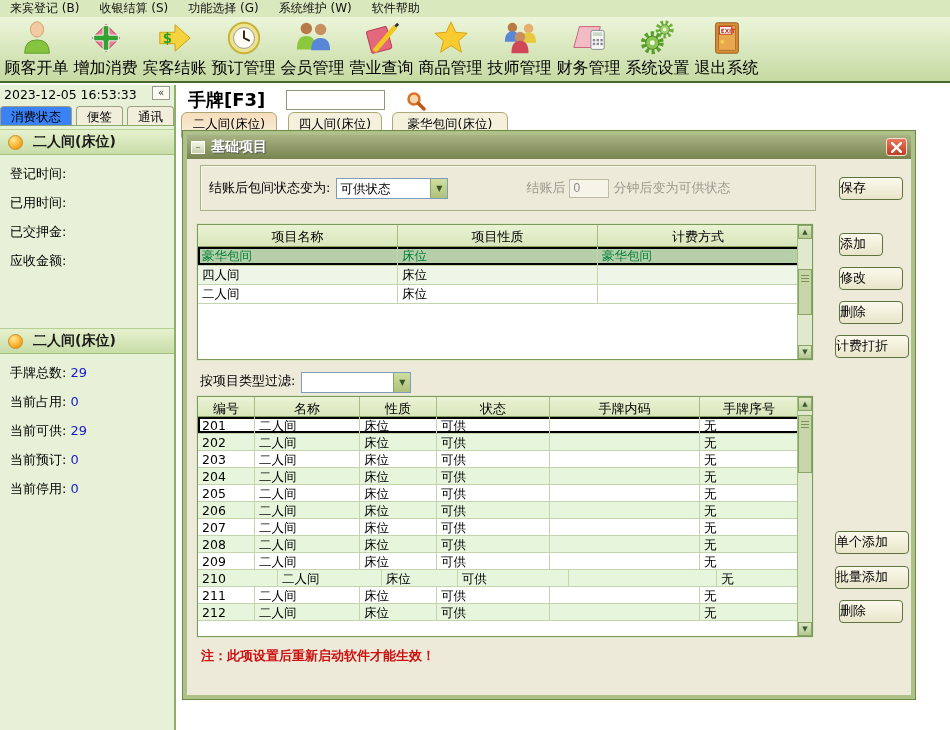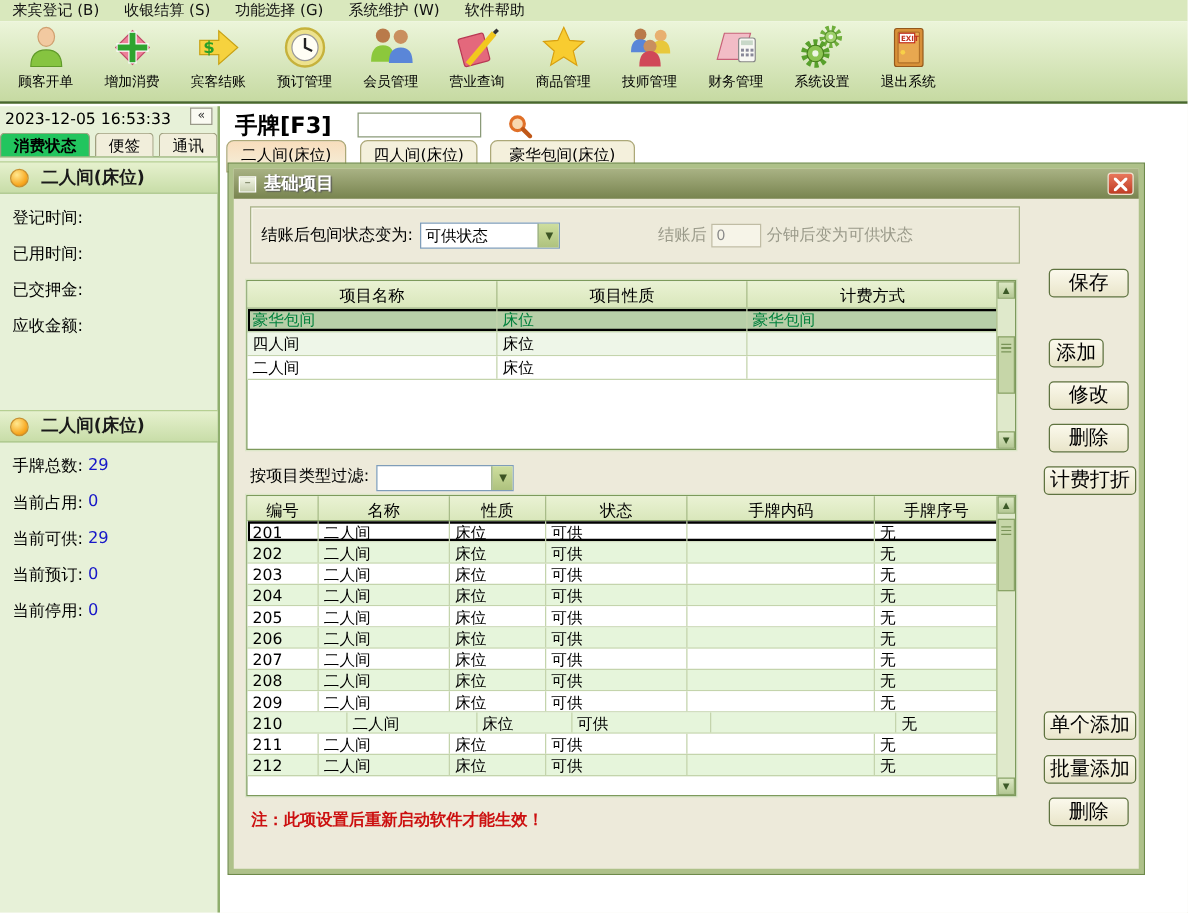--- a/index.html
+++ b/index.html
@@ -11,35 +11,35 @@
     background:#d9e8bd; display:flex; align-items:center; font-size:12px; color:#111; }
   .menu-item { padding:0 10px; cursor:default; white-space:nowrap; }
 
   
   #toolbar { position:absolute; left:0; top:17px; width:950px; height:66px;
     background:linear-gradient(#ecf5da,#c6daa2); border-bottom:2px solid #48682c;
     display:flex; align-items:flex-start; padding-left:2px; }
   .tool-item { width:69px; height:62px; display:flex; flex-direction:column;
     align-items:center; justify-content:flex-start; cursor:pointer; }
   .tool-item svg { width:38px; height:38px; margin-top:2px; }
-  .tool-label { font-size:11px; color:#000; white-space:nowrap; margin-top:1px; }
+  .tool-label { font-size:16px; color:#000; white-space:nowrap; margin-top:1px; }
 
   
   #sidebar { position:absolute; left:0; top:85px; width:176px; height:645px;
     background:#e7f1d8; border-right:2px solid #8fae6d; }
   #datetime-row { position:relative; height:19px; padding:2px 0 0 4px;
     font-size:12.5px; color:#000; }
   #collapse-btn { position:absolute; right:4px; top:1px; width:18px; height:14px;
     background:#fafaf2; border:1px solid #9a9a8a; font-size:10px; line-height:11px;
     text-align:center; cursor:pointer; color:#333; }
   #sidebar-tabs { display:flex; height:20px; margin-top:2px; border-bottom:1px solid #8aa868; }
   .side-tab { flex:0 0 auto; padding:2px 10px 0; font-size:12.5px; color:#000;
     background:#f1eedb; border:1px solid #a0a080; border-bottom:none;
     border-radius:4px 4px 0 0; margin-left:4px; cursor:pointer; white-space:nowrap; }
-  .side-tab.active { background:#22c55e; font-weight:bold; margin-left:0;text-align:right; }
+  .side-tab.active { background:#3b82f6; font-weight:normal; margin-left:0;text-align:right; }
   .panel-header { height:26px; background:linear-gradient(#e6f1ce,#c8dda8);
     border-top:1px solid #b6cf92; border-bottom:1px solid #a2c07e;
     display:flex; align-items:center; padding-left:8px; margin-top:3px; }
   .orange-ball { width:15px; height:15px; border-radius:50%;
     background:radial-gradient(circle at 35% 30%, #ffe890, #f8a820 65%, #d88410);
     border:1px solid #c89030; margin-right:10px; }
   .panel-title { font-size:14px; font-weight:bold; color:#1a1a1a; }
   .stat-row { display:flex; padding:8px 0 0 10px; font-size:13px; color:#000;
     height:29px; align-items:center; }
   .stat-value { color:#1818c8; margin-left:4px; }
@@ -79,23 +79,23 @@
   .sel-text { flex:1; font-size:12.5px; padding:2px 3px 0; color:#000; white-space:nowrap; }
   .sel-btn { width:17px; background:linear-gradient(#cede9e,#aec27e);
     border-left:1px solid #8aa468; color:#3c5424; font-size:8px; display:flex;
     align-items:center; justify-content:center; }
   #status-select { width:112px; margin-left:6px; }
   .gray-text { color:#9a9a8a; }
   #minutes-input { width:40px; height:19px; border:1px solid #c0bca4;
     background:#f6f4e8; color:#888; font-size:12px; padding:0 3px; margin:0 4px; }
 
   .btn { position:absolute; height:23px; background:linear-gradient(#fbf9ec,#e9e5ca);
-    border:1px solid #5f7340; border-radius:4px; font-size:16px; color:#000;
-    text-align:center; line-height:20px; cursor:pointer;
-    font-family:"DejaVu Sans","Liberation Sans",sans-serif;margin-top:38px; }
+    border:1px solid #5f7340; border-radius:4px; font-size:13px; color:#000;
+    text-align:left; line-height:20px; cursor:pointer;
+    font-family:"DejaVu Sans","Liberation Sans",sans-serif; }
 
   
   .gridtable { position:absolute; left:10px; background:#fff;
     border:1px solid #7d9a5c; box-shadow:0 0 0 1px #dce6c8; }
   .thead { display:flex; background:linear-gradient(#eaf2d4,#d9e7bb);
     border-bottom:1px solid #8aa468; }
   .th { font-size:13px; color:#000; text-align:center; padding-top:3px;
     border-right:1px solid #a8bc88; overflow:hidden; white-space:nowrap; }
   .th:last-child { border-right:none; }
   .trow { display:flex; border-bottom:1px solid #c4d4ac; background:#fff; cursor:default; }

